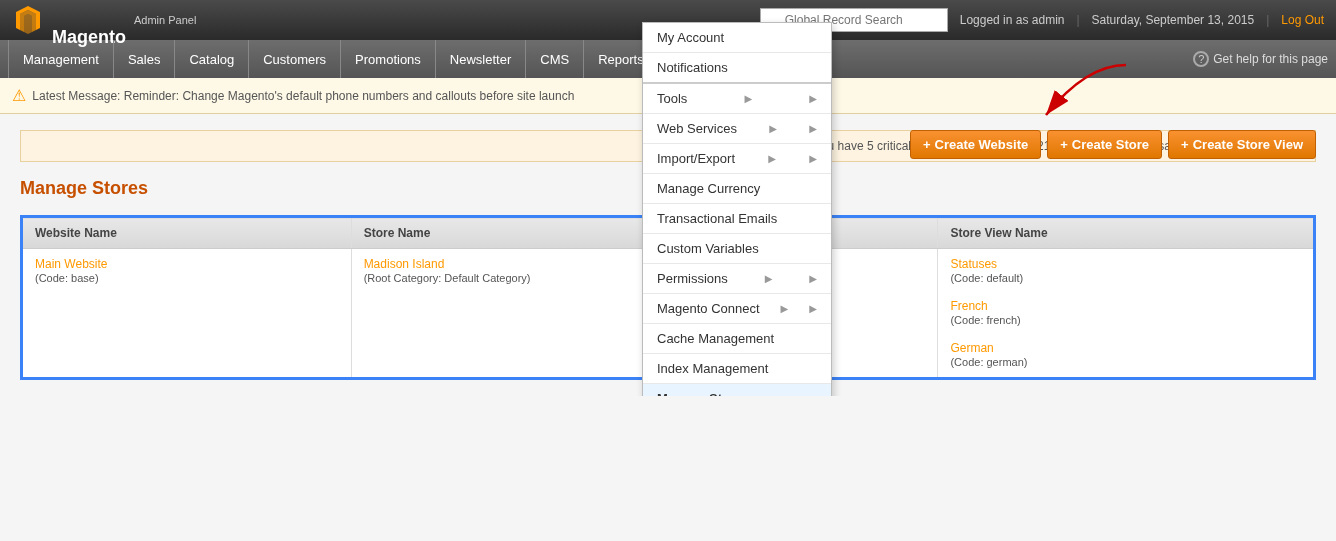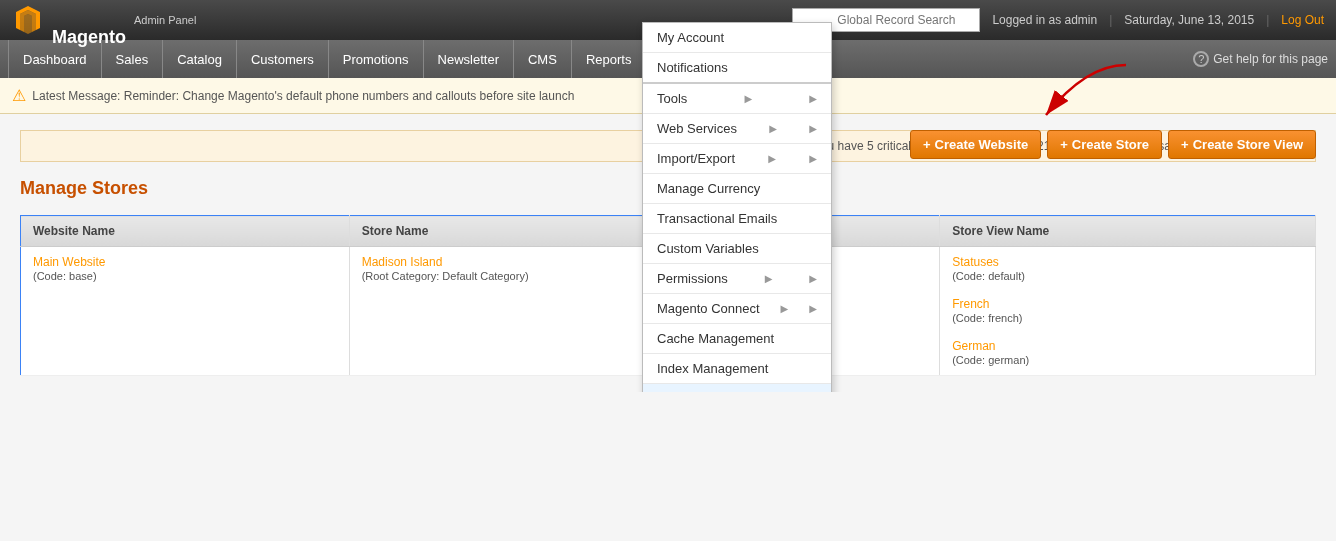--- a/index.html
+++ b/index.html
@@ -130,21 +130,21 @@
       justify-content: flex-end;
       align-items: center;
     }
     #notification-bar a { color: #f90; text-decoration: none; }
 
     
     #stores-table {
       width: 100%;
       border-collapse: collapse;
       background: #fff;
-      border: 1px solid #3b82f6;
+      border: 3px solid #3b82f6;
     }
     #stores-table th {
       background: linear-gradient(to bottom, #e8e8e8, #d8d8d8);
       padding: 8px 12px;
       text-align: left;
       font-size: 12px;
       font-weight: bold;
       color: #444;
       border-bottom: 1px solid #ccc;
       border-right: 1px solid #ddd;
@@ -209,31 +209,31 @@
 
       <svg id="logo-icon" viewBox="0 0 32 32" xmlns="http://www.w3.org/2000/svg">
         <polygon points="16,2 28,8 28,24 24,26 24,10 16,6 8,10 8,26 4,24 4,8" fill="#f90"></polygon>
         <polygon points="16,6 24,10 24,26 20,28 20,12 16,10 12,12 12,28 8,26 8,10" fill="#f90" opacity="0.7"></polygon>
         <polygon points="16,10 20,12 20,28 16,30 12,28 12,12" fill="#f90" opacity="0.5"></polygon>
       </svg>
       <span style="color:#fff;font-size:18px;font-weight:bold;margin-top:35px;">Magento</span>
       <span style="color:#ccc;font-size:11px;">Admin Panel</span>
     </div>
     <div id="header-right">
-      <input type="text" id="global-search" style="background: rgb(255, 255, 255); border: 1px solid rgb(170, 170, 170); padding: 4px 24px; width: 188px; font-size: 12px; text-align: right;" placeholder="Global Record Search">
+      <input type="text" id="global-search" style="background: rgb(255, 255, 255); border: 1px solid rgb(170, 170, 170); padding: 4px 24px; width: 188px; font-size: 12px;" placeholder="Global Record Search">
       <span>Logged in as admin</span>
       <span style="color:#666;">|</span>
-      <span>Saturday, June 13, 2015</span>
+      <span>Saturday, September 13, 2015</span>
       <span style="color:#666;">|</span>
       <a href="#">Log Out</a>
     </div>
   </div>
 
   <div id="nav">
-    <a class="nav-item">Dashboard</a>
+    <a class="nav-item">Management</a>
     <a class="nav-item">Sales</a>
     <a class="nav-item">Catalog</a>
     <a class="nav-item">Customers</a>
     <a class="nav-item">Promotions</a>
     <a class="nav-item">Newsletter</a>
     <a class="nav-item">CMS</a>
     <a class="nav-item">Reports</a>
     <a class="nav-item active">System</a>
     <div id="nav-right">
       <div id="help-link" style="color:#ddd;font-size:12px;display:flex;align-items:center;gap:4px;">

